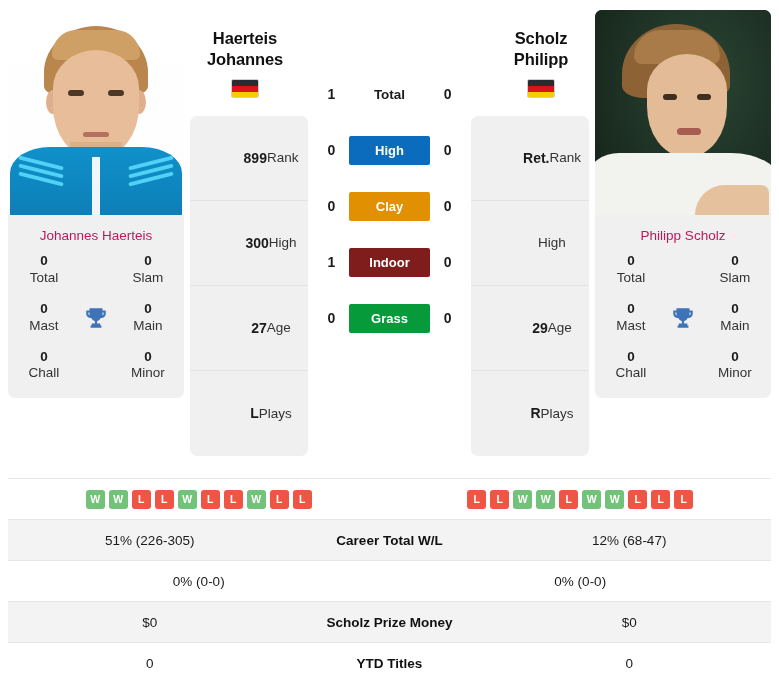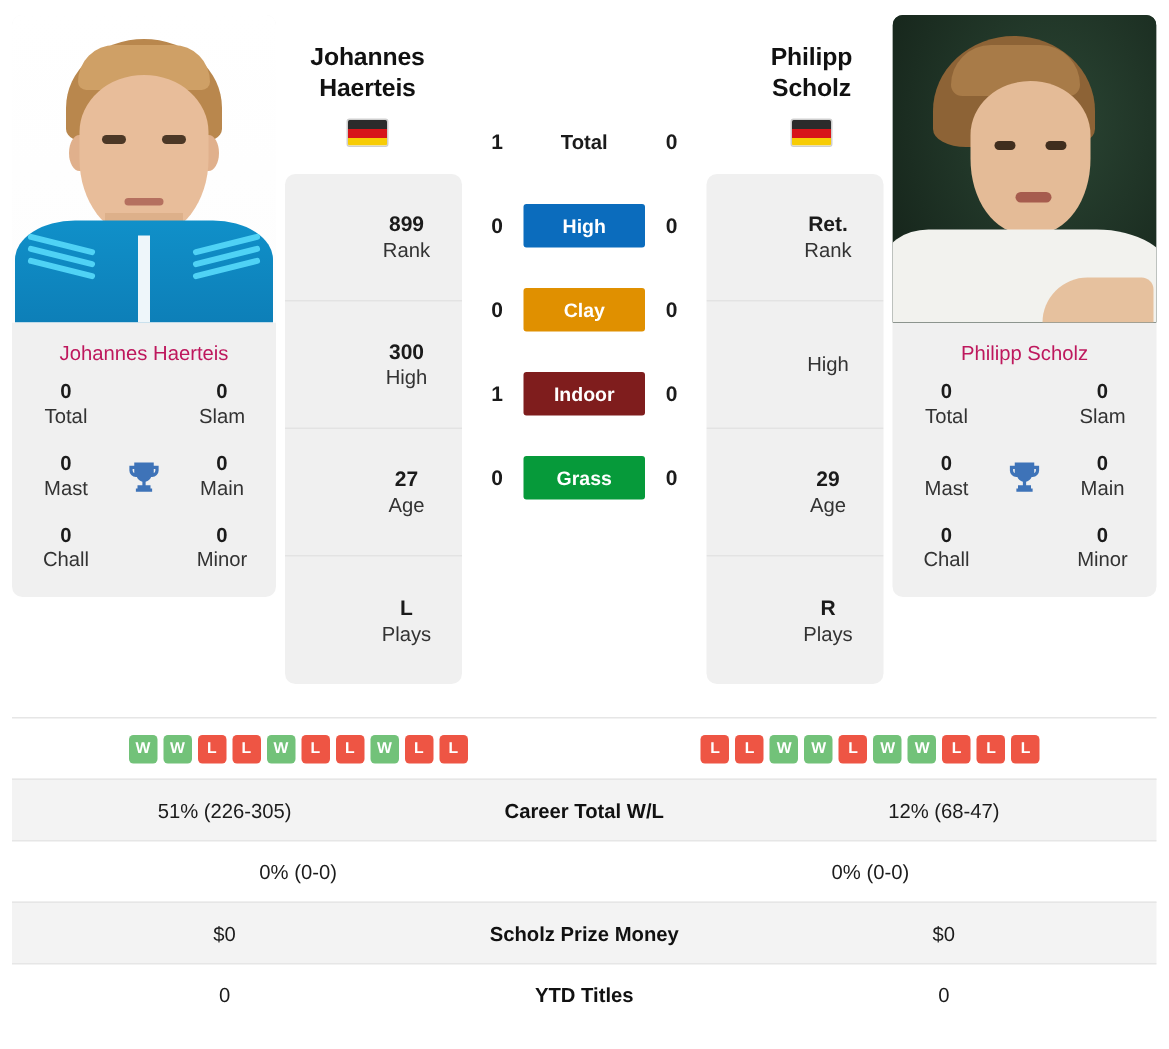--- a/index.html
+++ b/index.html
@@ -169,21 +169,21 @@
   
   .mid-col { width: 118px; flex: 0 0 118px; margin: 0 6px; padding-top: 106px; }
   .mid-card {
     background: #f0f0f0;
     border-radius: 7px;
     overflow: hidden;
   }
   .mid-row {
     height: 85px;
     display: flex;
-    flex-direction: column;
+    flex-direction: row;
     align-items: center;
     justify-content: center;
     border-bottom: 1px solid #e3e3e3;
     padding-left: 44px;
   }
   .mid-row:last-child { border-bottom: none; }
   .mid-val { font-size: 14px; font-weight: 700; color: #1b1b1b; line-height: 1.3; min-height: 0; }
   .mid-lab { font-size: 13.5px; color: #333333; line-height: 1.3; }
 
   
@@ -473,32 +473,32 @@
             <div class="tg-num">0</div>
             <div class="tg-lab">Minor</div>
           </div>
         </div>
       </div>
     </div>
 
   </div>
 
   <div class="name-block left">
+    <div class="name-text">Haerteis</div>
     <div class="name-text">Johannes</div>
-    <div class="name-text">Haerteis</div>
     <div class="flag">
       <span class="b1"></span>
         <span class="b2"></span>
         <span class="b3"></span>
     </div>
   </div>
 
   <div class="name-block right">
+    <div class="name-text">Scholz</div>
     <div class="name-text">Philipp</div>
-    <div class="name-text">Scholz</div>
     <div class="flag">
       <span class="b1"></span>
         <span class="b2"></span>
         <span class="b3"></span>
     </div>
   </div>
 
   <div class="table">
 
     <div class="trow">

